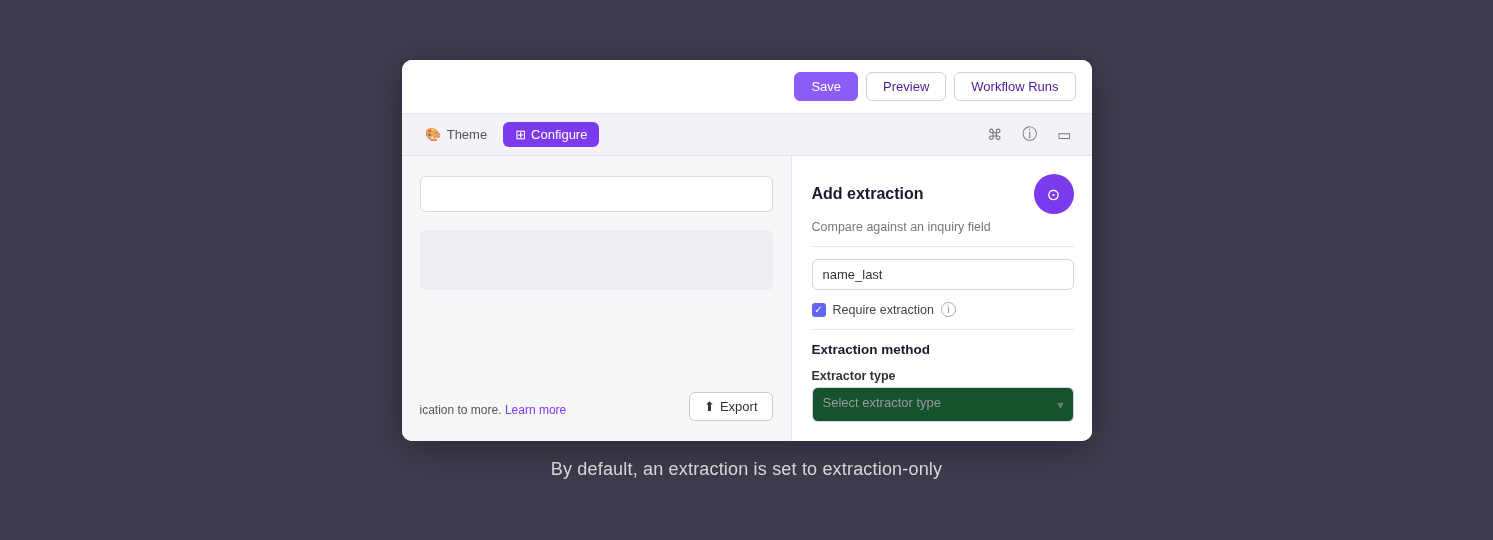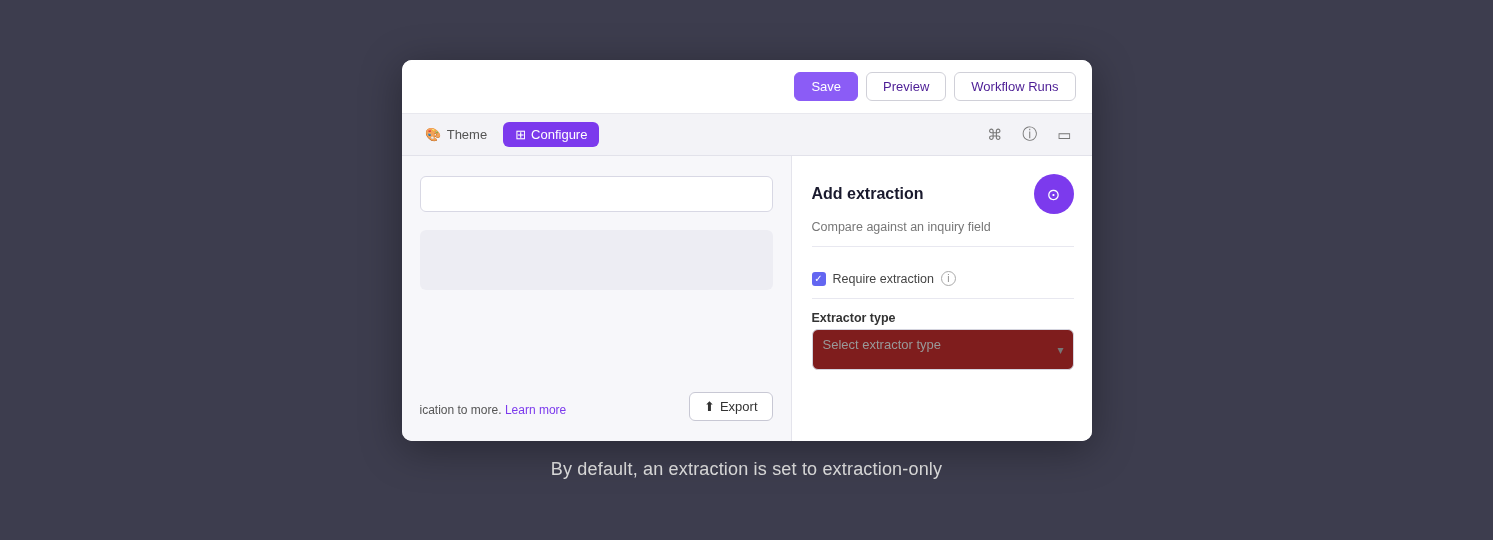--- a/index.html
+++ b/index.html
@@ -263,26 +263,26 @@
       color: #1a1a2e;
     }
 
     .select-wrapper {
       position: relative;
     }
 
     .field-select {
       border: 1px solid #d4d4de;
       border-radius: 6px;
-      padding: 7px 30px 17px 10px;
+      padding: 7px 30px 11px 10px;
       font-size: 13px;
       color: #999;
       width: 100%;
       appearance: none;
-      background: #7f1d1d;
+      background: #14532d;
       outline: none;
       cursor: pointer;
     }
 
     .select-arrow {
       position: absolute;
       right: 10px;
       top: 50%;
       transform: translateY(-50%);
       color: #777;
@@ -347,30 +347,32 @@
         <div class="toggle-icon">
           <span>⊙</span>
         </div>
       </div>
 
       <div class="panel-subtitle">Compare against an inquiry field</div>
 
       <div class="divider"></div>
 
       <div>
+        <input class="field-input" type="text" value="name_last" style="">
       </div>
 
       <div class="checkbox-row">
         <span class="checkbox-blue">✓</span>
         <span>Require extraction</span>
         <span class="info-icon">i</span>
       </div>
 
       <div class="divider"></div>
 
+      <div class="section-title">Extraction method</div>
 
       <div>
         <div class="field-label">Extractor type</div>
         <div class="select-wrapper">
           <select class="field-select">
             <option value="">Select extractor type</option>
           </select>
           <span class="select-arrow">▾</span>
         </div>
       </div>

